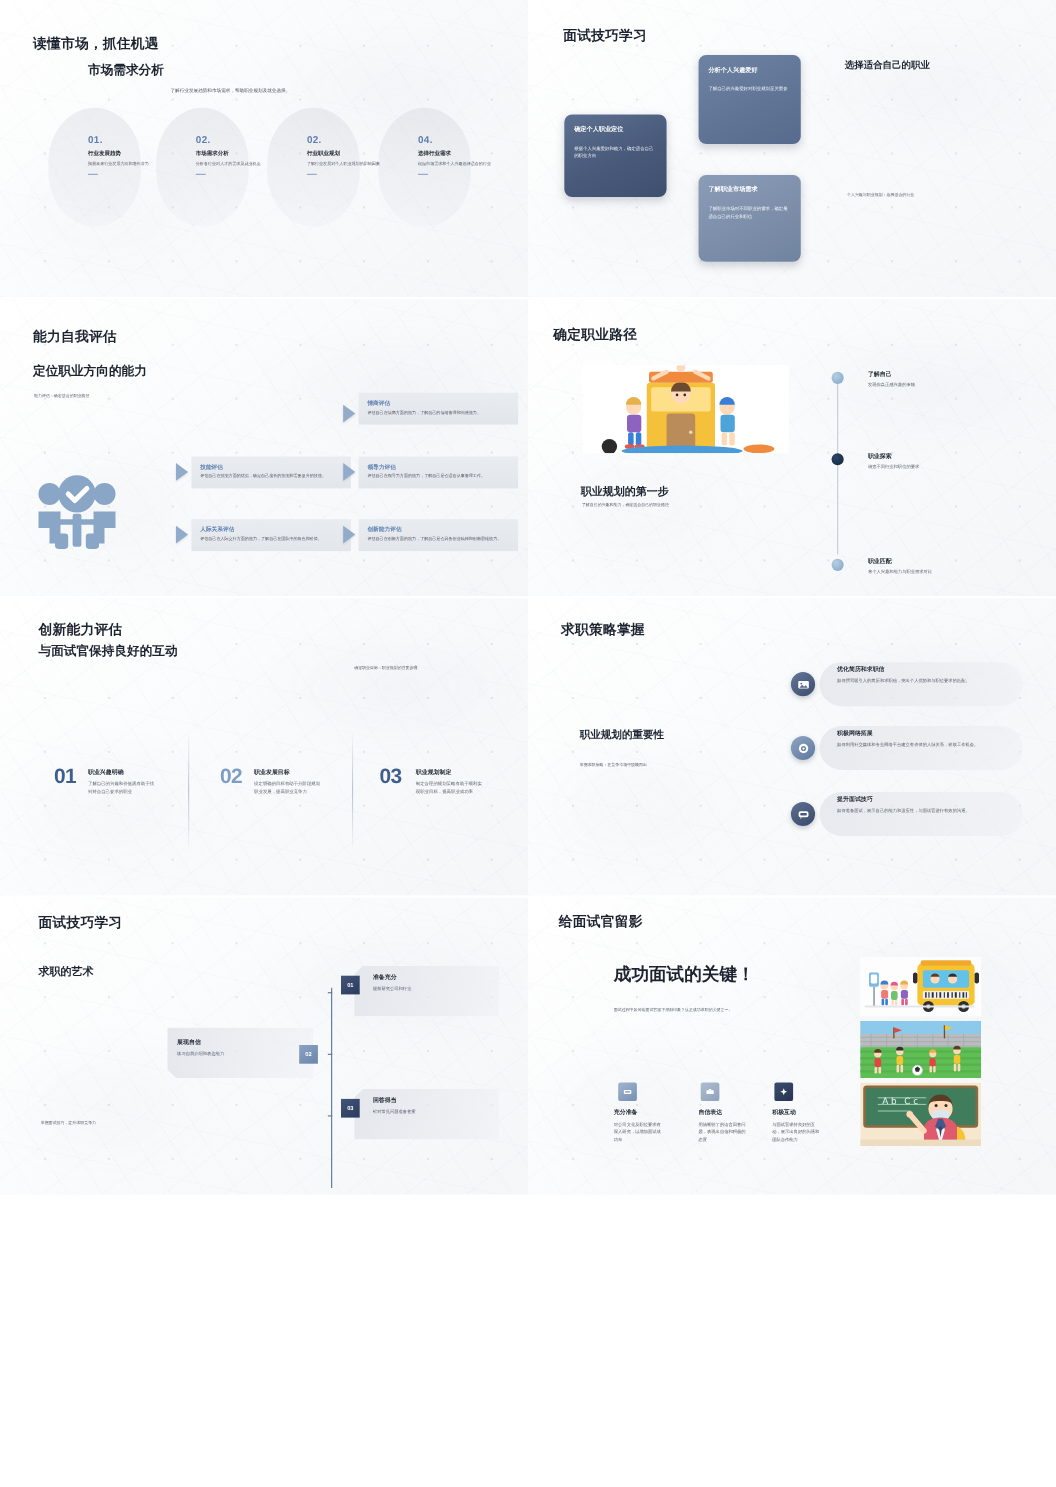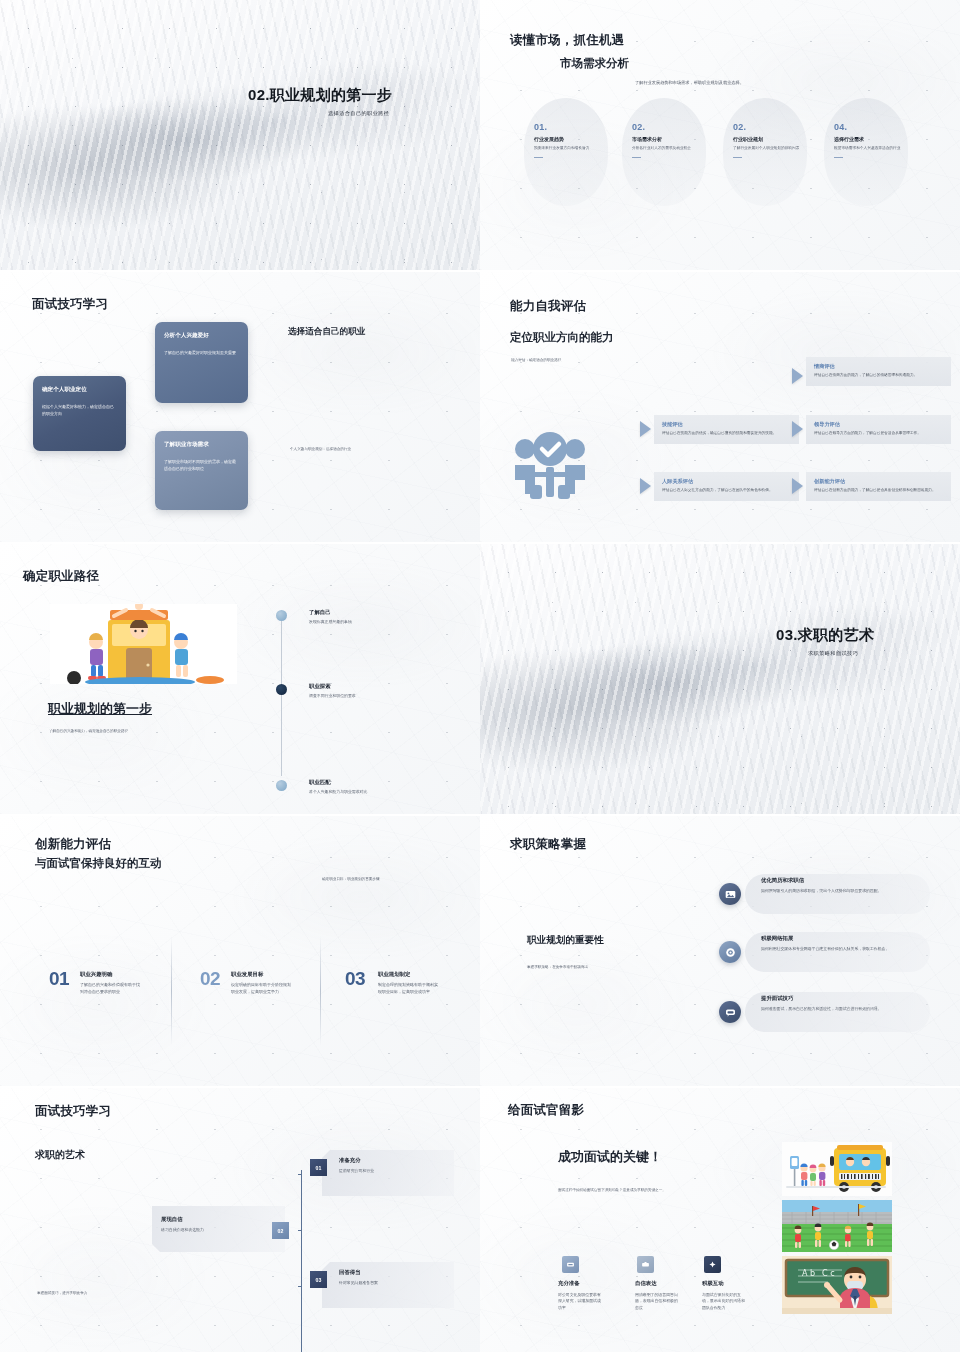--- a/index.html
+++ b/index.html
@@ -46,21 +46,21 @@
   .note{font-size:4.2px;color:#4a5260;line-height:1.55;}
   .tiny{font-size:3.6px;color:#5a6270;line-height:1.6;}
 
   
   .cover-t{position:absolute;font-size:15px;font-weight:bold;color:#13181f;letter-spacing:.3px;}
   .cover-s{position:absolute;font-size:5.2px;color:#2b323d;letter-spacing:.4px;}
 
   
   .s2-pill{position:absolute;top:98px;width:84px;height:108px;border-radius:46px/54px;
            background:linear-gradient(180deg,rgba(196,202,212,.30),rgba(210,216,224,.12));}
-  .s2-col{position:absolute;top:122px;width:86px;}
+  .s2-col{position:absolute;top:122px;width:86px;margin-left:26px;}
   .s2-num{font-size:9px;font-weight:bold;color:#5f7fae;letter-spacing:.3px;}
   .s2-h{font-size:5px;font-weight:bold;color:#1d2430;margin-top:4px;}
   .s2-d{font-size:3.7px;color:#5a6270;line-height:1.65;margin-top:3px;width:74px;}
   .s2-rule{width:9px;height:1px;background:#8fa4c2;margin-top:6px;}
 
   
   .card-blue{position:absolute;border-radius:7px;color:#fff;padding:10px 9px;
      box-shadow:0 3px 8px rgba(50,62,84,.22);}
   .cb-dark{background:linear-gradient(155deg,#5d7190 0%,#48597a 55%,#3f506f 100%);}
   .cb-mid{background:linear-gradient(155deg,#6e82a2 0%,#566b8d 100%);}
@@ -117,28 +117,20 @@
   .im-h{position:absolute;font-size:5.4px;font-weight:bold;color:#1d2430;}
   .im-d{position:absolute;font-size:3.9px;color:#545c69;line-height:1.65;width:44px;}
   .photo{position:absolute;overflow:hidden;}
   svg{display:block;}
 </style>
 </head>
 <body>
 
 <div class="deck">
 
-  <div class="slide">
-    <div class="bg-smoke"></div>
-    <div class="dots"></div>
-    <div class="content">
-      <div class="cover-t" style="left:248px;top:86px;">02.职业规划的第一步</div>
-      <div class="cover-s" style="left:328px;top:110px;">选择适合自己的职业路径</div>
-    </div>
-  </div>
 
   <div class="slide">
     <div class="bg-marble"></div>
     <div class="dots-lite"></div>
     <div class="content">
       <div class="h-title" style="position:absolute;left:30px;top:32px;">读懂市场，抓住机遇</div>
       <div class="h-sub" style="position:absolute;left:80px;top:56px;">市场需求分析</div>
       <div class="note" style="position:absolute;left:155px;top:80px;">了解行业发展趋势和市场需求，帮助职业规划及就业选择。</div>
 
       <div class="s2-pill" style="left:44px;"></div>
@@ -286,21 +278,21 @@
             <rect x="133" y="61" width="5" height="12" rx="2" fill="#ffd9b8"></rect>
 
           <circle cx="89" cy="2" r="4" fill="#ffd9b8"></circle>
           <path d="M64 12 l12 -6 M114 12 l-12 -6" stroke="#ffd9b8" stroke-width="4" stroke-linecap="round"></path>
           <ellipse cx="90" cy="78" rx="55" ry="5" fill="#4a9bd8"></ellipse>
           <ellipse cx="160" cy="76" rx="14" ry="4" fill="#f08a3c"></ellipse>
           <circle cx="24" cy="74" r="7" fill="#2b2b2b"></circle>
         </svg>
       </div>
 
-      <div style="position:absolute;left:48px;top:156px;font-size:13px;font-weight:bold;color:#1d2430;text-decoration:underline;">职业规划的第一步</div>
+      <div style="position:absolute;left:48px;top:168px;font-size:10px;font-weight:bold;color:#1d2430;">职业规划的第一步</div>
       <div class="tiny" style="position:absolute;left:49px;top:185px;">了解自己的兴趣和能力，确定适合自己的职业路径</div>
 
       <div class="tl-line" style="left:281px;top:72px;height:160px;"></div>
       <div class="tl-dot d-lite" style="left:276px;top:66px;"></div>
       <div class="tl-dot d-dark" style="left:276px;top:140px;"></div>
       <div class="tl-dot d-lite" style="left:276px;top:236px;"></div>
 
       <div style="position:absolute;left:309px;top:65px;">
         <div class="tl-h">了解自己</div>
         <div class="tl-d">发现你真正感兴趣的事物</div>
@@ -309,28 +301,20 @@
         <div class="tl-h">职业探索</div>
         <div class="tl-d">调查不同行业和职位的要求</div>
       </div>
       <div style="position:absolute;left:309px;top:235px;">
         <div class="tl-h">职业匹配</div>
         <div class="tl-d">将个人兴趣和能力与职业需求对比</div>
       </div>
     </div>
   </div>
 
-  <div class="slide">
-    <div class="bg-smoke"></div>
-    <div class="dots"></div>
-    <div class="content">
-      <div class="cover-t" style="left:296px;top:82px;">03.求职的艺术</div>
-      <div class="cover-s" style="left:328px;top:106px;">求职策略和面试技巧</div>
-    </div>
-  </div>
 
   <div class="slide">
     <div class="bg-marble"></div>
     <div class="dots-lite"></div>
     <div class="content">
       <div class="h-title" style="position:absolute;left:35px;top:20px;">创新能力评估</div>
       <div class="h-sub" style="position:absolute;left:35px;top:40px;">与面试官保持良好的互动</div>
       <div class="tiny" style="position:absolute;left:322px;top:61px;">确定职业目标：职业规划的首要步骤</div>
 
       <div class="g-sep" style="left:171px;top:120px;"></div>
@@ -421,21 +405,21 @@
       <div class="iv-h" style="left:339px;top:181px;">回答得当</div>
       <div class="iv-d" style="left:339px;top:192px;">针对常见问题准备答案</div>
     </div>
   </div>
 
   <div class="slide">
     <div class="bg-marble"></div>
     <div class="dots-lite"></div>
     <div class="content">
       <div class="h-title" style="position:absolute;left:28px;top:14px;">给面试官留影</div>
-      <div style="position:absolute;left:78px;top:60px;font-size:13px;font-weight:bold;color:#1d2430;">成功面试的关键！</div>
+      <div style="position:absolute;left:78px;top:60px;font-size:16px;font-weight:bold;color:#1d2430;">成功面试的关键！</div>
       <div class="tiny" style="position:absolute;left:78px;top:100px;width:130px;">面试过程中如何给面试官留下深刻印象？这是成功求职的关键之一。</div>
 
       <div class="im-ic imc-1" style="left:82px;top:168px;">
         <svg width="9" height="9" viewBox="0 0 16 16">
             <rect x="2" y="5" width="12" height="6.5" rx="1.2" fill="#fff"></rect>
             <rect x="4" y="7" width="8" height="2.4" rx="1" fill="#7890b2"></rect>
           </svg>
       </div>
       <div class="im-h" style="left:78px;top:192px;">充分准备</div>
       <div class="im-d" style="left:78px;top:204px;">对公司文化及职位要求有深入研究，以增加面试成功率</div>

